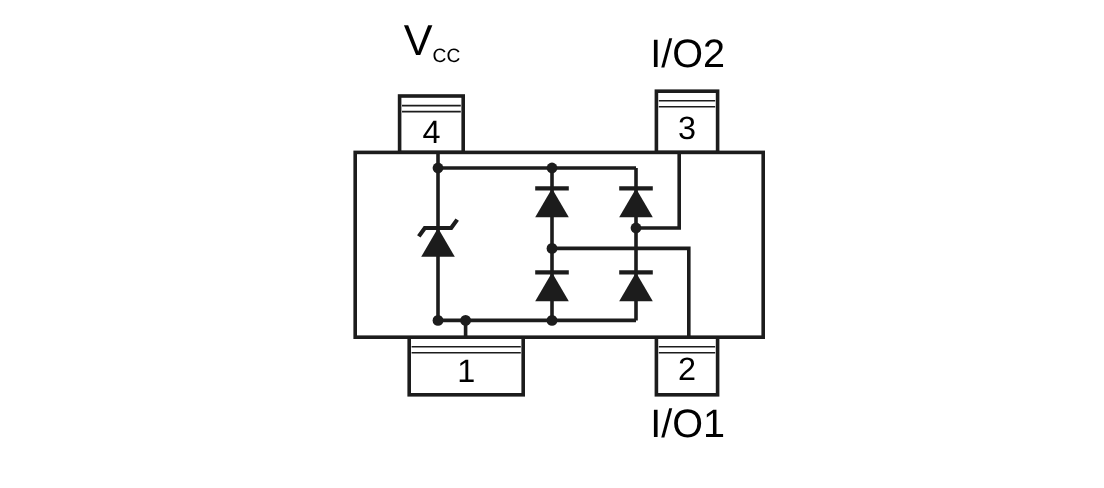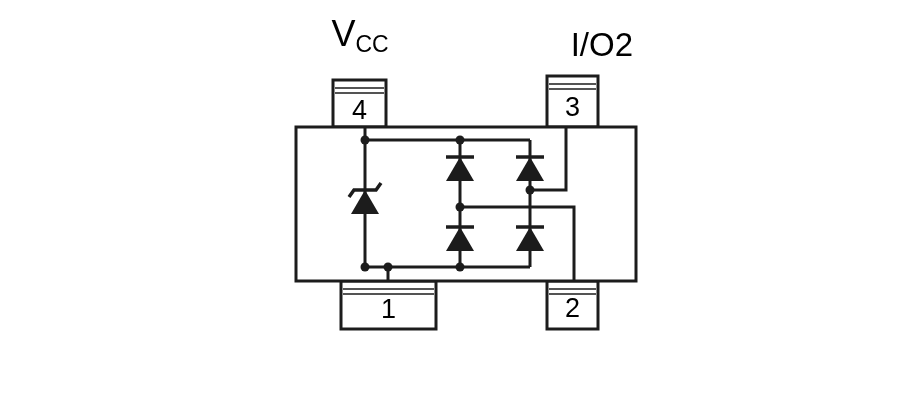--- a/index.html
+++ b/index.html
@@ -13,23 +13,23 @@
   }
   .schematic-svg { position: absolute; left: 0; top: 0; }
   .label {
     position: absolute;
     color: #000000;
     text-align: center;
     white-space: nowrap;
     line-height: 1;
     user-select: none;
   }
-  .net-label { font-size: 33px; text-align: right; }
+  .net-label { font-size: 33px; }
   .vcc-main { font-size: 36px; }
-  .vcc-sub  { font-size: 23px; vertical-align: -6px; }
+  .vcc-sub  { font-size: 16px; vertical-align: -6px; }
   .pin-number { font-size: 27px; }
 </style>
 </head>
 <body>
 
 <div class="canvas">
 
   <svg class="schematic-svg" width="920" height="407" viewBox="0 0 920 407" xmlns="http://www.w3.org/2000/svg">
 
     <g stroke="#1c1c1c" stroke-width="3" fill="#ffffff">
@@ -108,20 +108,21 @@
     </g>
   </svg>
 
   <div class="label" style="left:300px; top:16px; width:120px;">
     <span class="vcc-main">V</span><span class="vcc-sub">CC</span>
   </div>
 
   <div class="label net-label" style="left:513px; top:28px; width:120px;">I/O2</div>
 
 
+  <div class="label net-label" style="left:513px; top:336px; width:120px;">I/O1</div>
 
   <div class="label pin-number" style="left:333px; top:97px; width:53px;">4</div>
 
   <div class="label pin-number" style="left:547px; top:94px; width:51px;">3</div>
 
   <div class="label pin-number" style="left:341px; top:296px; width:95px;">1</div>
 
   <div class="label pin-number" style="left:547px; top:295px; width:51px;">2</div>
 
 </div>

